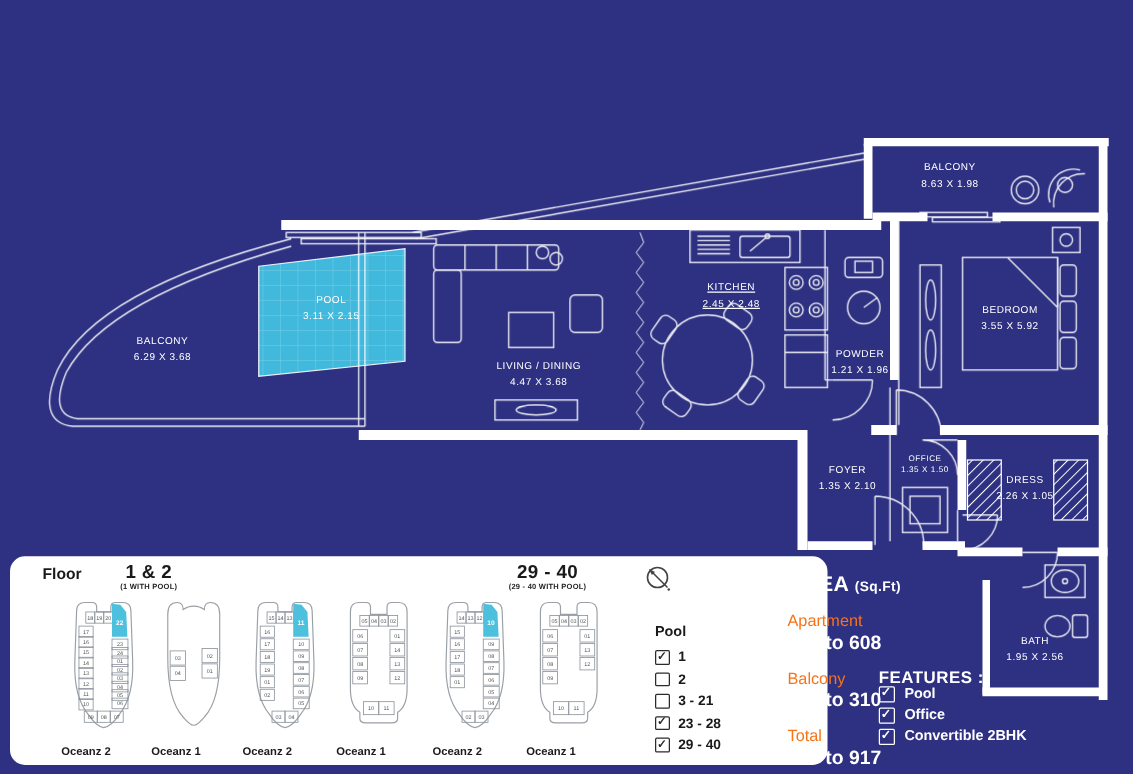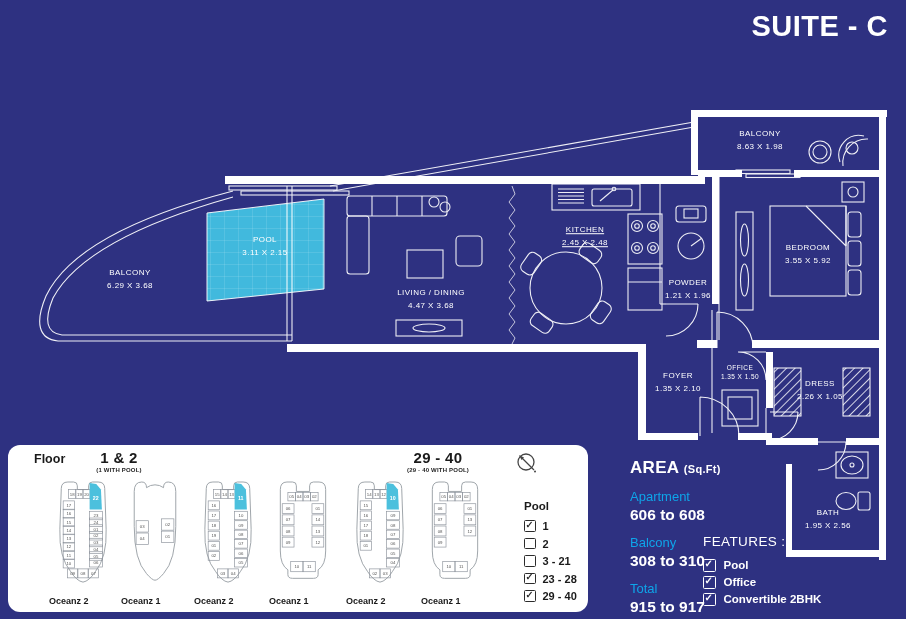--- a/index.html
+++ b/index.html
@@ -16,21 +16,21 @@
   
   #plan-svg{position:absolute;left:0;top:0;}
   .rlabel{
     position:absolute;transform:translate(-50%,-50%);
     color:#fff;font-size:8px;letter-spacing:.45px;line-height:1.6;
     text-align:center;white-space:nowrap;
   }
   .rlabel.small{font-size:6.5px;line-height:1.45;}
   
   .floors-panel{
-    position:absolute;left:8px;top:445px;width:580px;height:167px;
+    position:absolute;left:8px;top:445px;width:654px;height:167px;
     background:#ffffff;border-radius:12px;color:#1a1a1a;
   }
   .floor-word{position:absolute;left:26px;top:7px;font-weight:bold;font-size:12.5px;}
   .grp{position:absolute;top:4px;text-align:center;transform:translateX(-50%);}
   .grp .range{font-weight:bold;font-size:15px;letter-spacing:.3px;}
   .grp .note{font-weight:bold;font-size:6px;letter-spacing:.2px;margin-top:1px;color:#222;}
   .mini-plan{position:absolute;top:31px;width:68px;height:114px;}
   .boat-label{position:absolute;top:151px;width:68px;font-weight:bold;font-size:9px;}
   .legend{position:absolute;left:516px;top:55px;}
   .legend .legend-title{font-weight:bold;font-size:11.5px;margin-bottom:8px;}
@@ -38,31 +38,30 @@
   .compass{position:absolute;left:506px;top:6px;}
   
   .cb{display:inline-block;width:9.5px;height:9.5px;border:1.4px solid #2b2b2b;border-radius:1.5px;position:relative;flex:0 0 auto;}
   .cb.on::after{content:"\2713";position:absolute;left:0.5px;top:-2.5px;font-size:9.5px;font-weight:bold;color:#2b2b2b;}
   .cb.light{border-color:#fff;width:10.5px;height:10.5px;}
   .cb.light.on::after{color:#fff;font-size:10px;top:-2px;}
   
   .area{position:absolute;left:630px;top:458px;color:#fff;}
   .area .heading{font-weight:bold;font-size:17px;letter-spacing:.3px;}
   .area .heading .unit{font-size:11px;}
-  .area .row-label{font-size:13px;color:#0ea5e9;margin-top:11px;}
+  .area .row-label{font-size:13px;color:#f97316;margin-top:11px;}
   .area .row-value{font-size:15.5px;font-weight:bold;margin-top:2px;}
   .features{position:absolute;left:703px;top:534px;color:#fff;}
-  .features .heading{font-weight:normal;font-size:13.5px;letter-spacing:.4px;margin-bottom:10px;}
+  .features .heading{font-weight:bold;font-size:13.5px;letter-spacing:.4px;}
   .feature-item{display:flex;align-items:center;gap:8px;margin-bottom:4.5px;font-weight:bold;font-size:11.5px;}
 </style>
 </head>
 <body>
 
 <div class="title">
-  <div>SUITE - C</div>
 </div>
 
 <svg id="plan-svg" width="906" height="619" viewBox="0 0 906 619">
   <defs>
     <pattern id="hatch" patternUnits="userSpaceOnUse" width="6" height="6" patternTransform="rotate(45)">
       <line x1="0" y1="0" x2="0" y2="6" stroke="#ffffff" stroke-width="1.6"></line>
     </pattern>
     <pattern id="pooltex" patternUnits="userSpaceOnUse" width="14" height="12">
       <path d="M0,0 H14 M0,0 V12" stroke="rgba(255,255,255,0.28)" stroke-width="0.8" fill="none"></path>
     </pattern>

